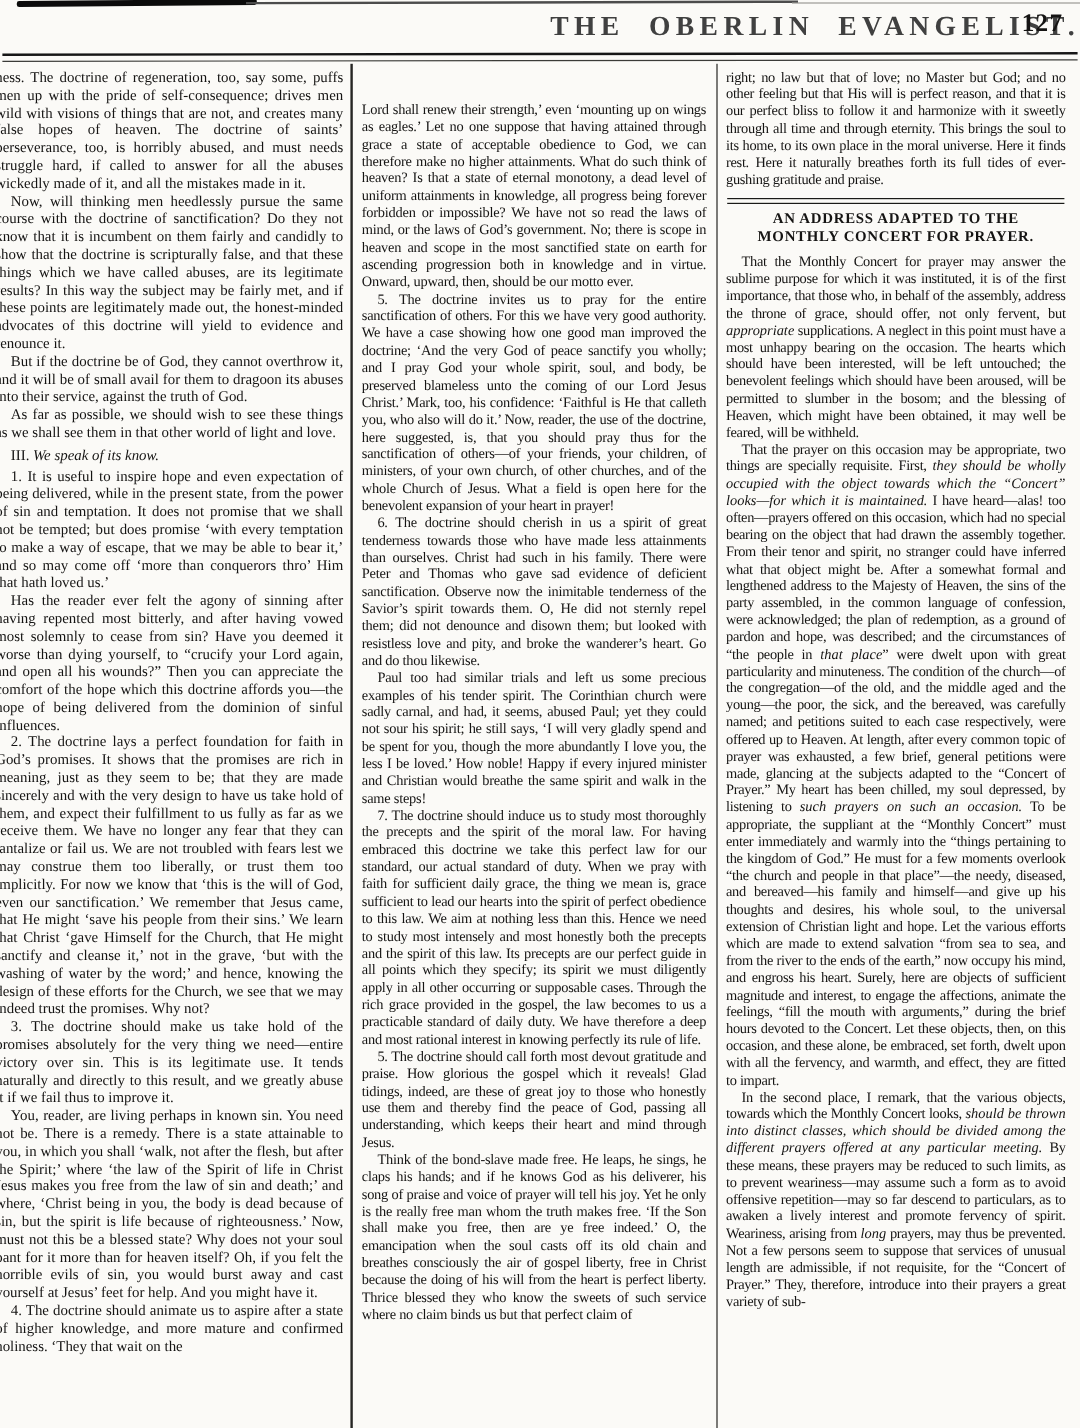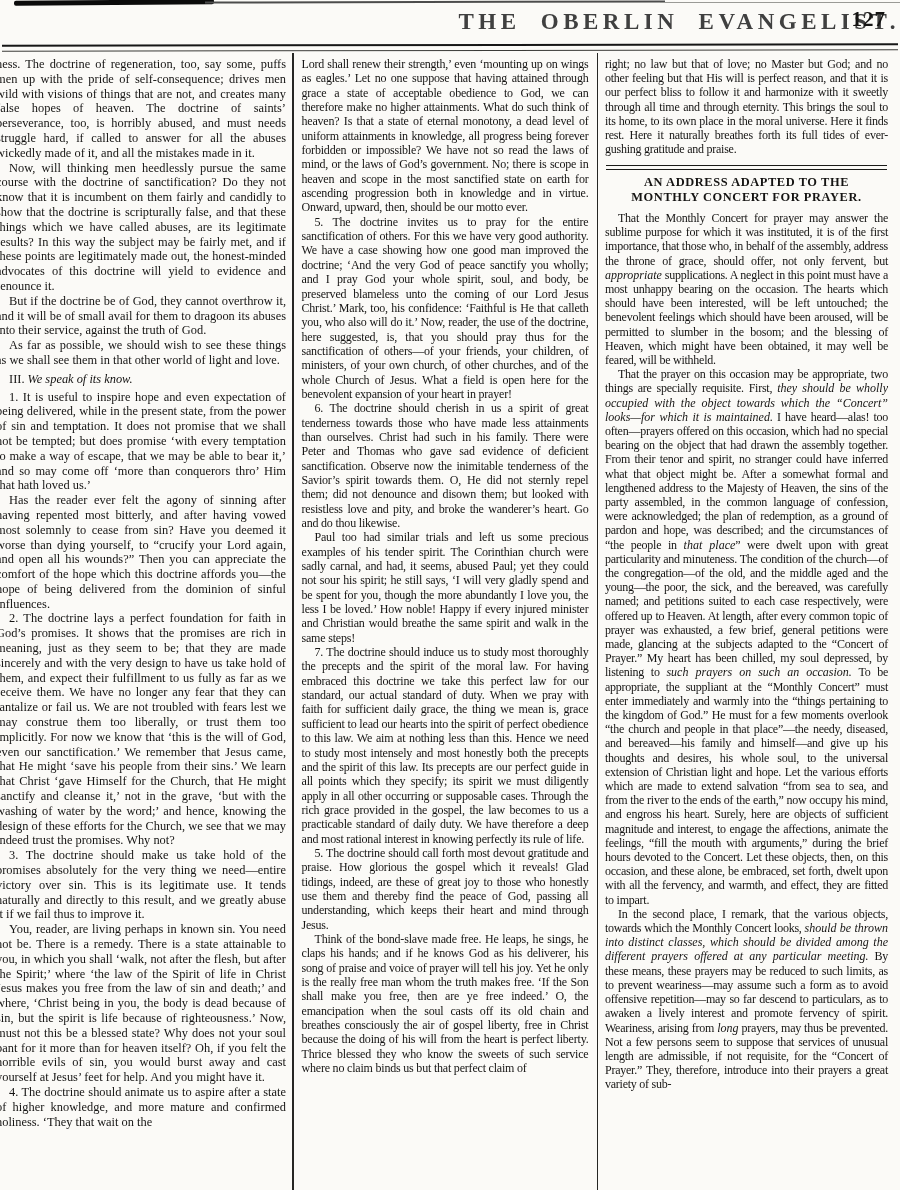--- a/index.html
+++ b/index.html
@@ -24,21 +24,21 @@
   }
   .head-rule {
     height:4px; border-top:2px solid #161616; border-bottom:1px solid #3b3b38;
     margin:0 2px; transform:rotate(-0.08deg);
   }
 
   .columns { display:flex; height:1137px; overflow:hidden; margin-top:2px; }
   .col { box-sizing:border-box; overflow:hidden; text-align:justify; }
   .col1 { width:292px; padding:4px 6px 0 2px; font-size:12.4px; line-height:14.8px; letter-spacing:0; }
   .col1 .colinner { margin-left:-6px; } 
-  .col2 { width:303px; padding:4px 8px 0 8px; font-size:12px; line-height:14.35px; letter-spacing:-0.2px; }
+  .col2 { width:303px; padding:4px 8px 0 8px; font-size:12px; line-height:14.35px; letter-spacing:-0.2px;margin-top:27px; }
   .col3 { width:302px; padding:4px 12px 0 7px; font-size:12px; line-height:14.2px; letter-spacing:-0.25px; }
   .vrule { width:1.5px; background:#262624; }
 
   .col p { margin:0; text-indent:13px; }
   .col p.noindent { text-indent:0; }
   .col p.subhead { margin:4px 0 3px; }
   .col i { letter-spacing:0;font-style:italic; }
   .double-rule {
     height:2.5px; border-top:1.4px solid #1a1a18; border-bottom:1px solid #1a1a18;
     margin:9px 1px 5px 1px;

